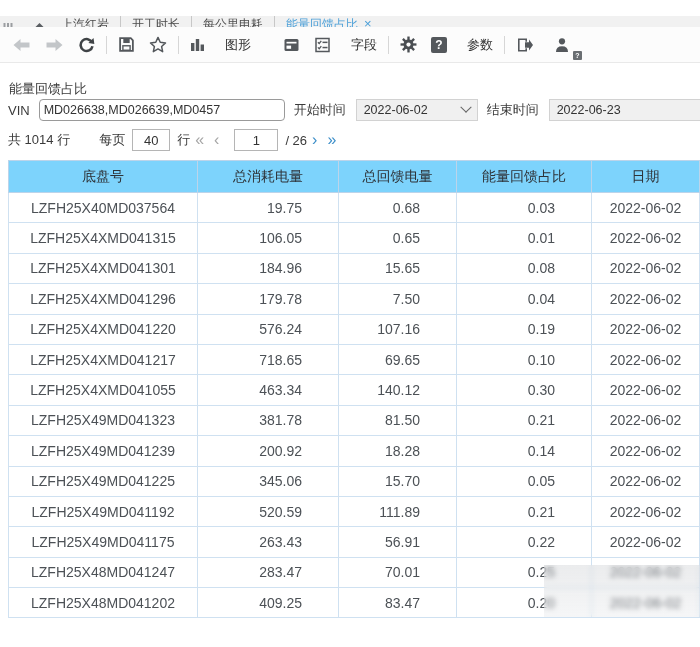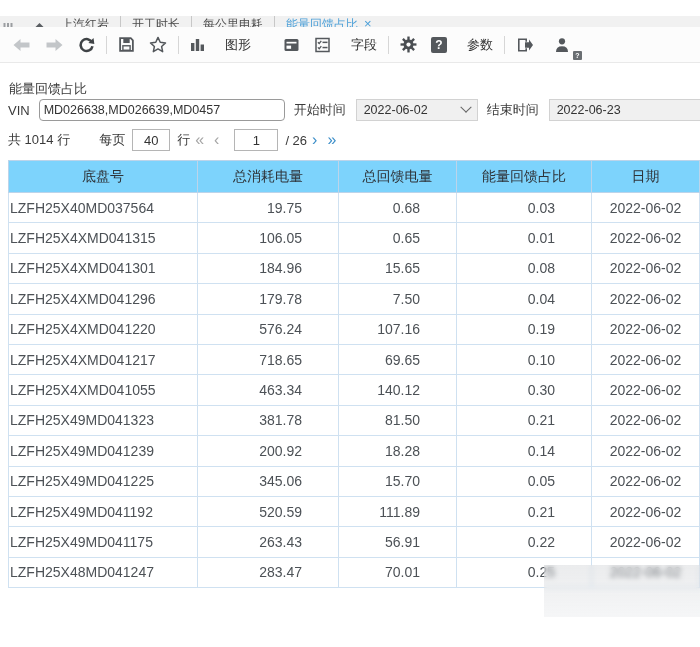--- a/index.html
+++ b/index.html
@@ -84,21 +84,21 @@
     border-collapse:collapse;table-layout:fixed;font-size:14px;
   }
   .grid th{
     height:29px;background:#7dd3fc;border:1px solid #bcd4ea;
     color:#2e3338;font-weight:normal;font-size:14px;cursor:pointer;
   }
   .grid td{
     height:27.4px;border:1px solid #cfe1f1;color:#4c5156;
     white-space:nowrap;overflow:hidden;background:#fff;
   }
-  .grid .c0{text-align:left;}
+  .grid .c0{text-align:center;}
   .grid .c1,.grid .c2,.grid .c3{text-align:right;padding-right:36px;}
   .grid .c4{text-align:center;}
   
   .smudge{
     position:absolute;left:544px;top:565px;width:156px;height:52px;
     background:linear-gradient(rgba(196,199,203,0.34),rgba(218,221,225,0.26));
     backdrop-filter:blur(2.5px);-webkit-backdrop-filter:blur(2.5px);
     pointer-events:none;
   }
 </style>
@@ -350,16 +350,23 @@
         <td class="c3">0.22</td>
         <td class="c4">2022-06-02</td>
       </tr>
       <tr>
         <td class="c0">LZFH25X48MD041247</td>
         <td class="c1">283.47</td>
         <td class="c2">70.01</td>
         <td class="c3">0.25</td>
         <td class="c4">2022-06-02</td>
       </tr>
+      <tr>
+        <td class="c0">LZFH25X48MD041202</td>
+        <td class="c1">409.25</td>
+        <td class="c2">83.47</td>
+        <td class="c3">0.20</td>
+        <td class="c4">2022-06-02</td>
+      </tr>
     </tbody>
 </table>
 
 <div class="smudge"></div>
 
 </body></html>

